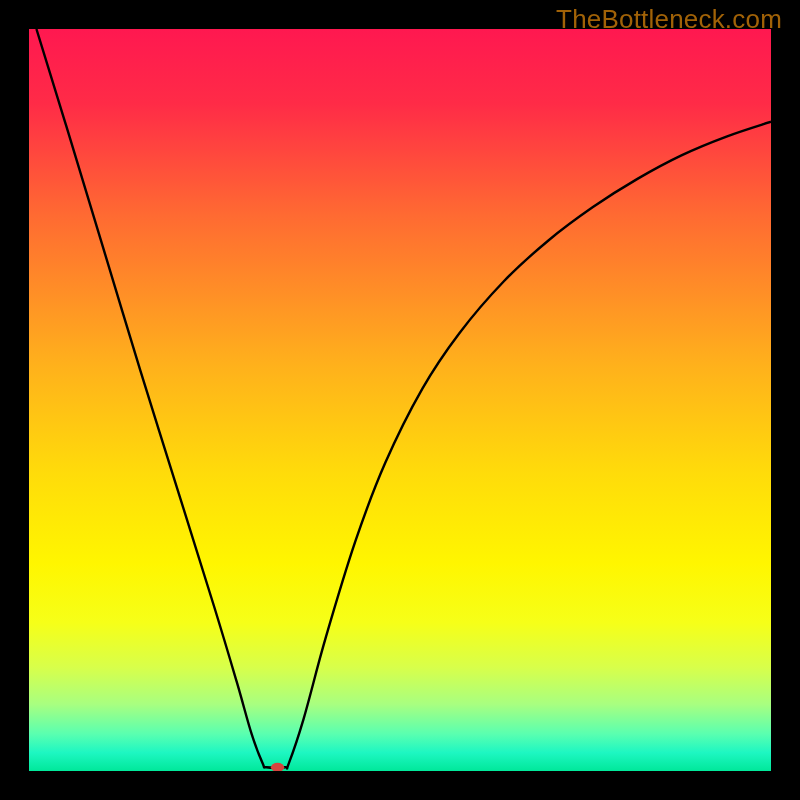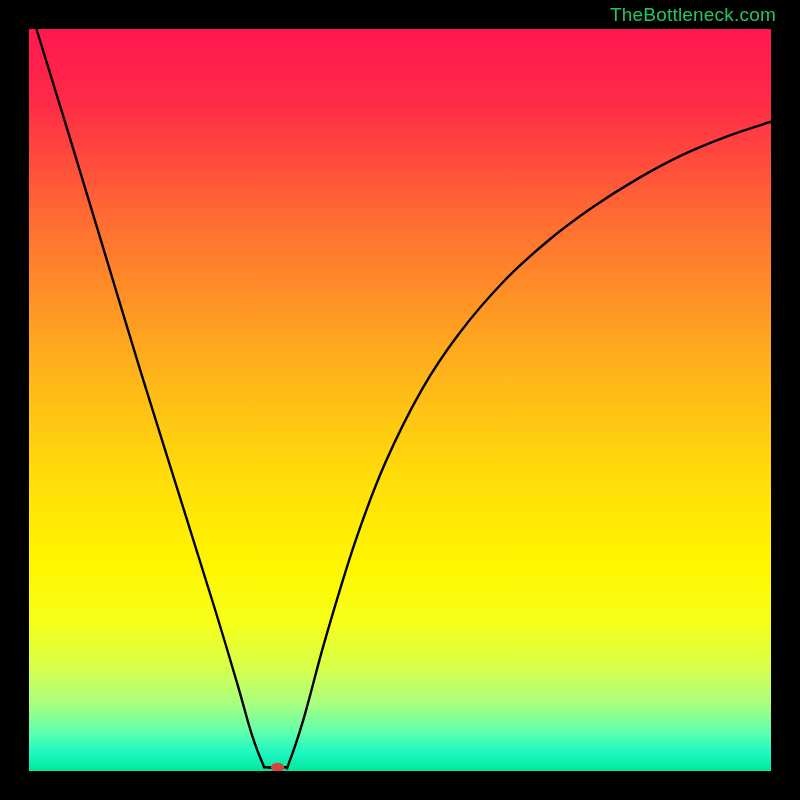--- a/index.html
+++ b/index.html
@@ -7,23 +7,23 @@
     padding: 0;
     width: 800px;
     height: 800px;
     background: #000;
     position: relative;
     font-family: Arial, sans-serif;
   }
   .watermark {
     position: absolute;
     top: 4px;
-    right: 24px;
-    color: #22c55e;
-    font-size: 19px;
+    right: 18px;
+    color: #a16207;
+    font-size: 26px;
     font-weight: 500;
     letter-spacing: 0.2px;
   }
   .plot-area {
     position: absolute;
     left: 29px;
     top: 29px;
     width: 742px;
     height: 742px;
   }

